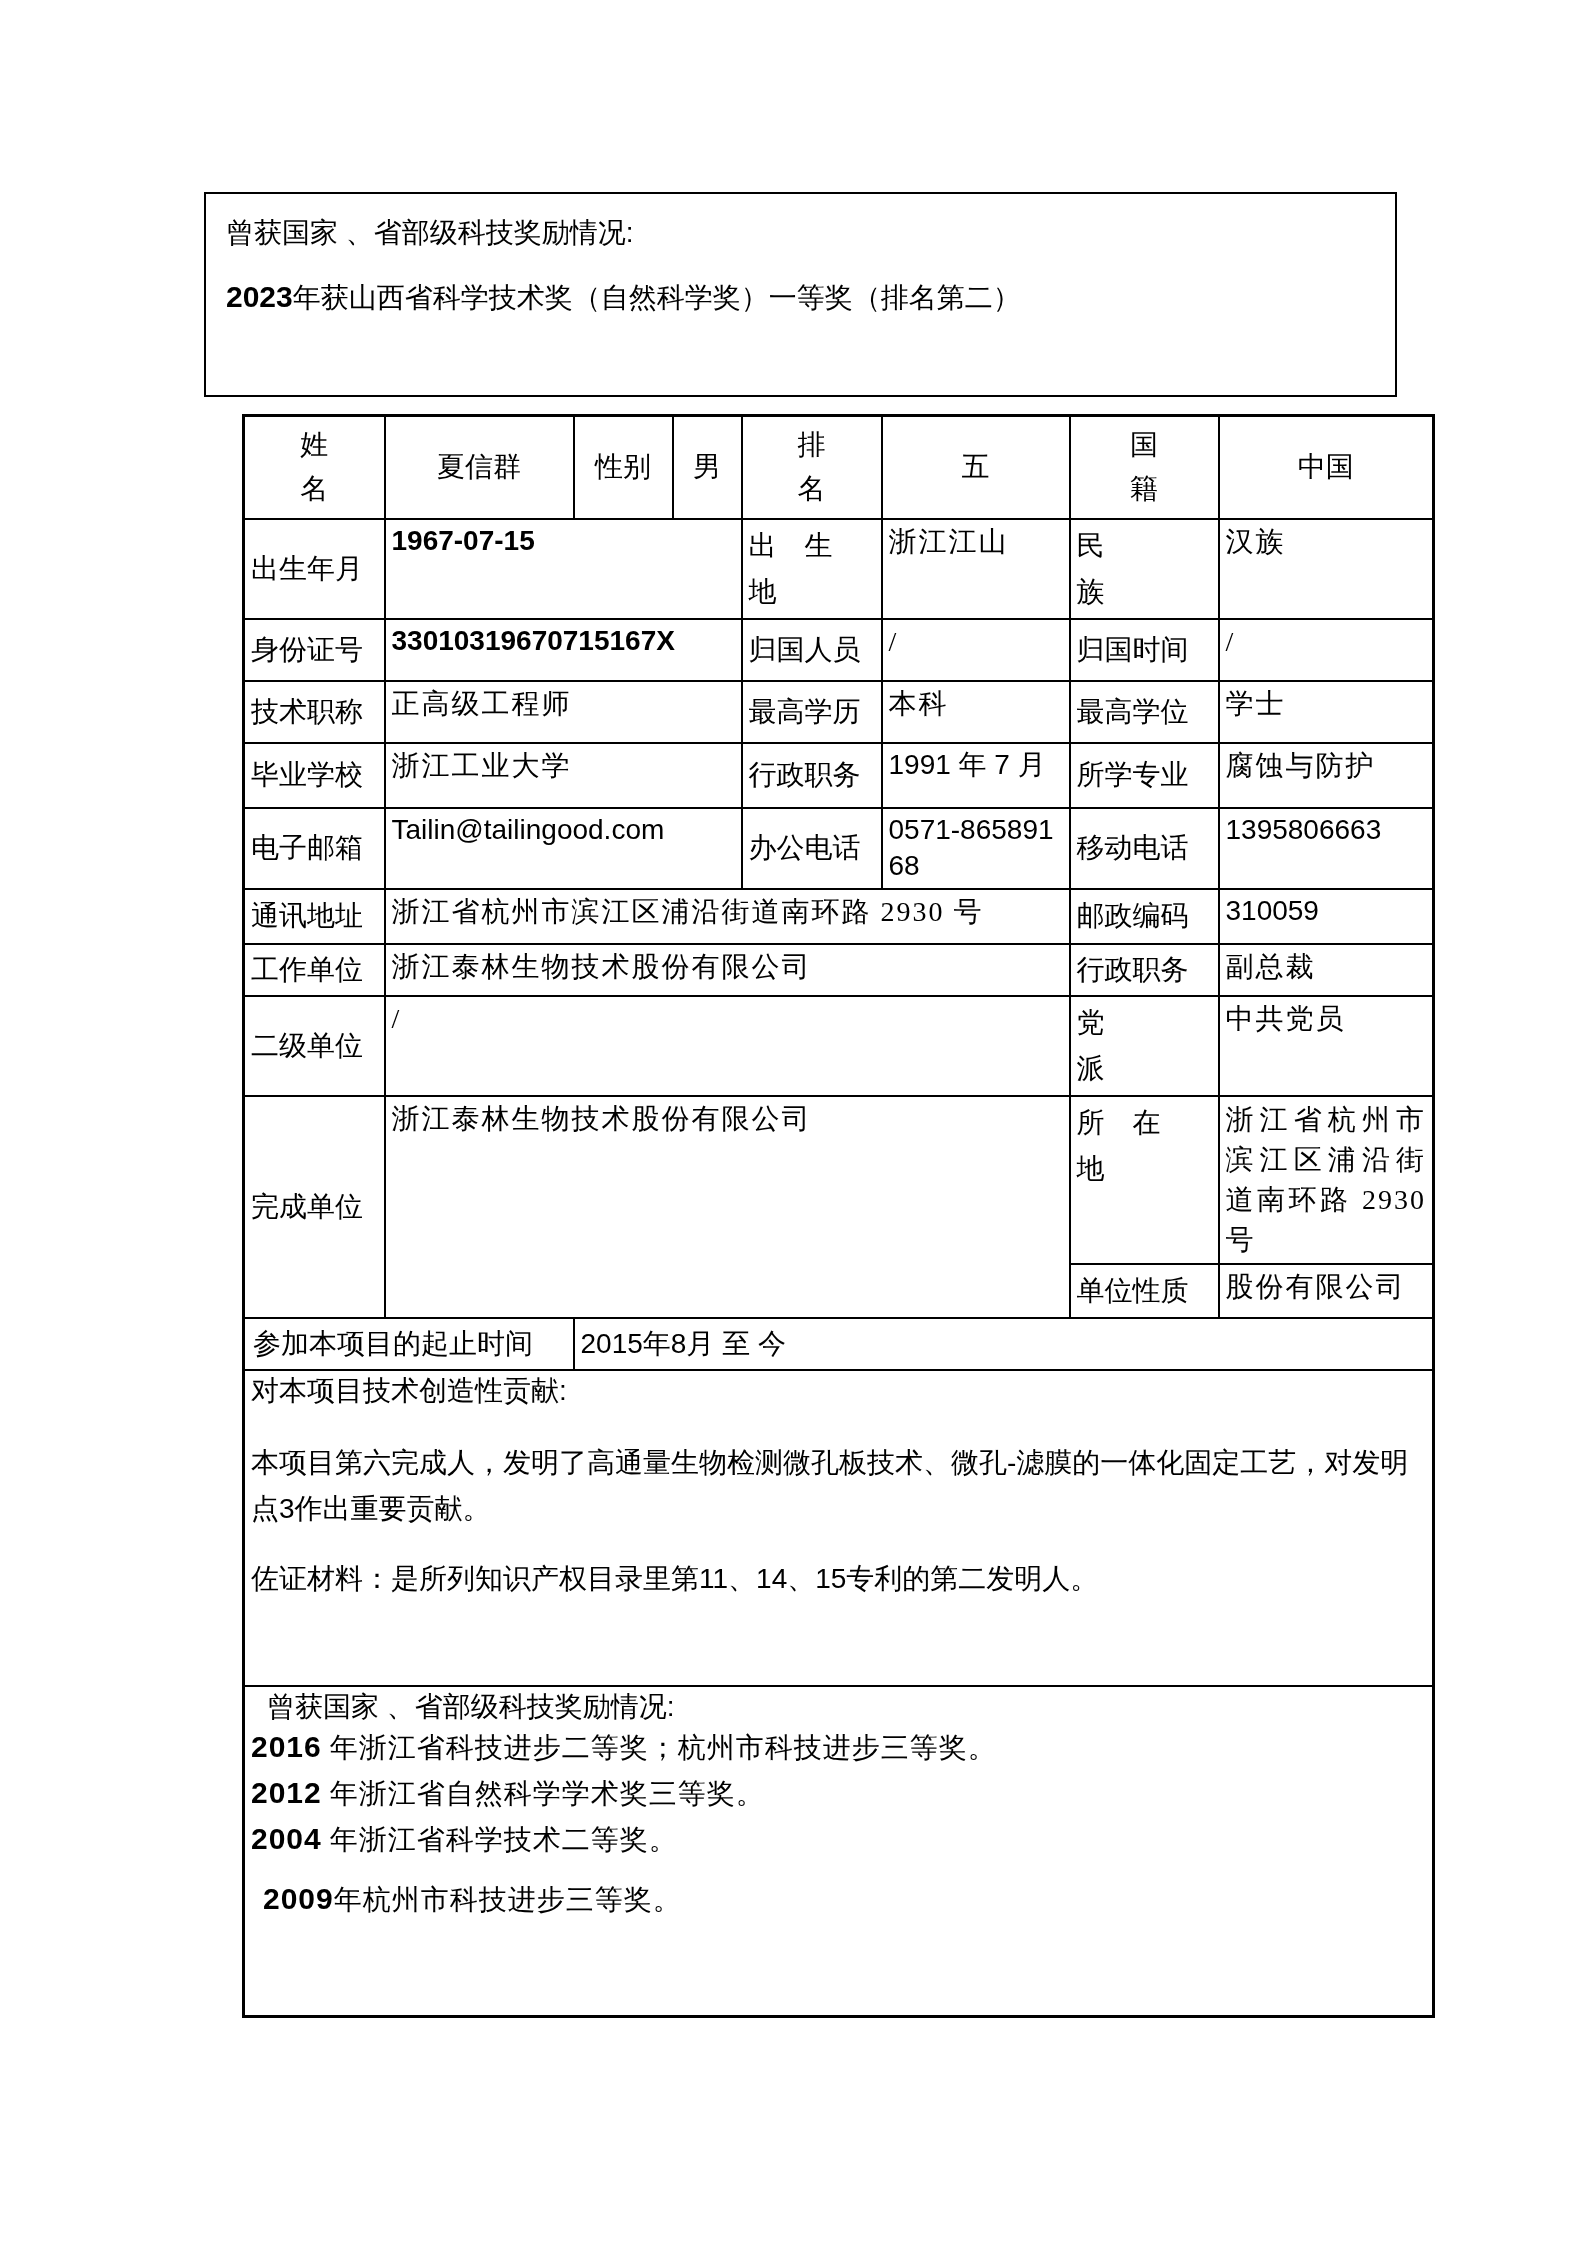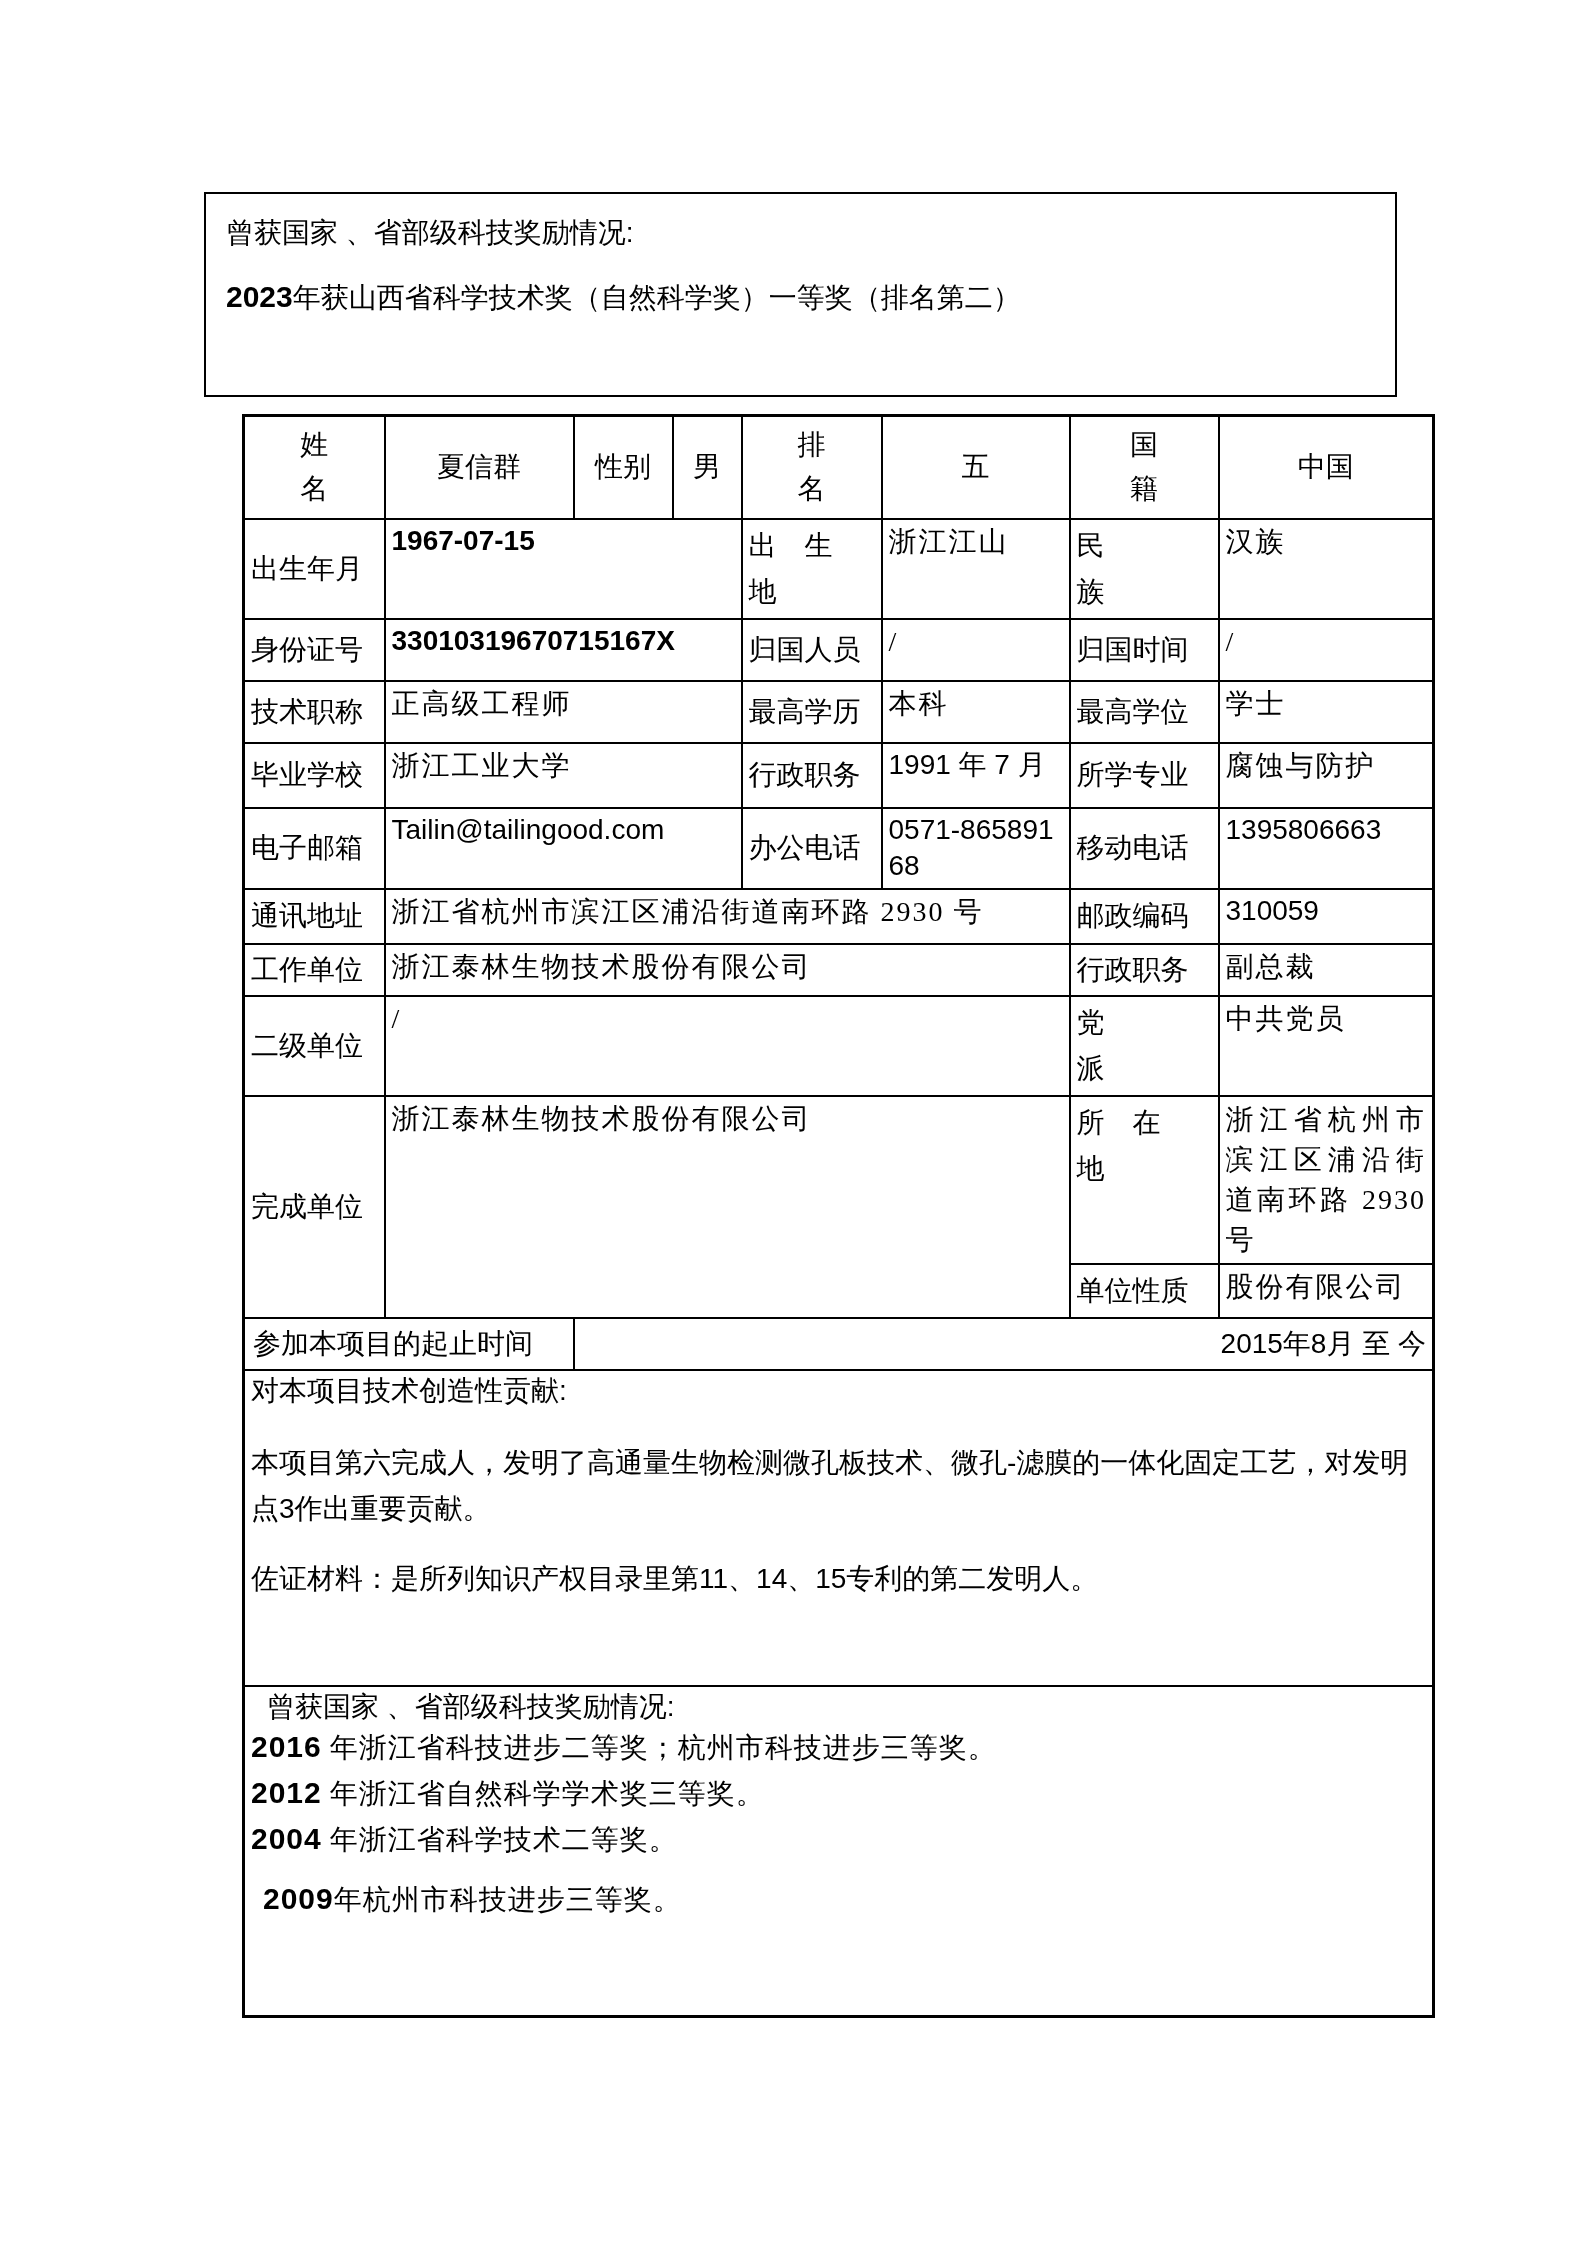--- a/index.html
+++ b/index.html
@@ -40,21 +40,21 @@
   td.lab{vertical-align:middle;text-align:left;padding-left:10px;white-space:pre;line-height:40px;}
   td.lab-c{vertical-align:middle;text-align:center;white-space:pre;line-height:44px;}
   td.lab-stack{vertical-align:middle;text-align:left;padding-left:14px;white-space:pre;line-height:46px;border-radius:13px;}
   td.lab-stack-top{vertical-align:top;text-align:left;padding-left:14px;padding-top:8px;white-space:pre;line-height:46px;}
   
   td.val{vertical-align:top;text-align:left;font-family:"Liberation Serif","DejaVu Serif",serif;letter-spacing:2px;line-height:38px;}
   td.val-c{vertical-align:middle;text-align:center;font-family:"Liberation Serif","DejaVu Serif",serif;}
   td.num{vertical-align:top;text-align:left;font-family:"Liberation Sans","DejaVu Sans",sans-serif;font-size:30px;line-height:36px;margin-top:7px;}
   td.bold{font-weight:700;}
   td.brk{word-break:break-all;}
-  td.center-v{vertical-align:middle;text-align:right;}
+  td.center-v{vertical-align:middle;text-align:left;}
   td.justify{text-align:justify;text-justify:inter-ideograph;line-height:40px;}
   
   td.block{vertical-align:top;padding:22px 14px;}
   .contrib-heading{font-size:28px;line-height:34px;}
   .contrib-body{margin-top:32px;font-size:28px;line-height:46px;}
   .contrib-evidence{margin-top:30px;font-size:28px;line-height:34px;}
   td.awards-block{vertical-align:top;padding:28px 4px 0 4px;}
   .awards-heading{font-size:28px;line-height:34px;padding-left:16px;}
   .award-item{font-family:"Liberation Serif","DejaVu Serif",serif;font-size:28px;line-height:45px;letter-spacing:1px;}
   .award-item:first-of-type{margin-top:12px;}

